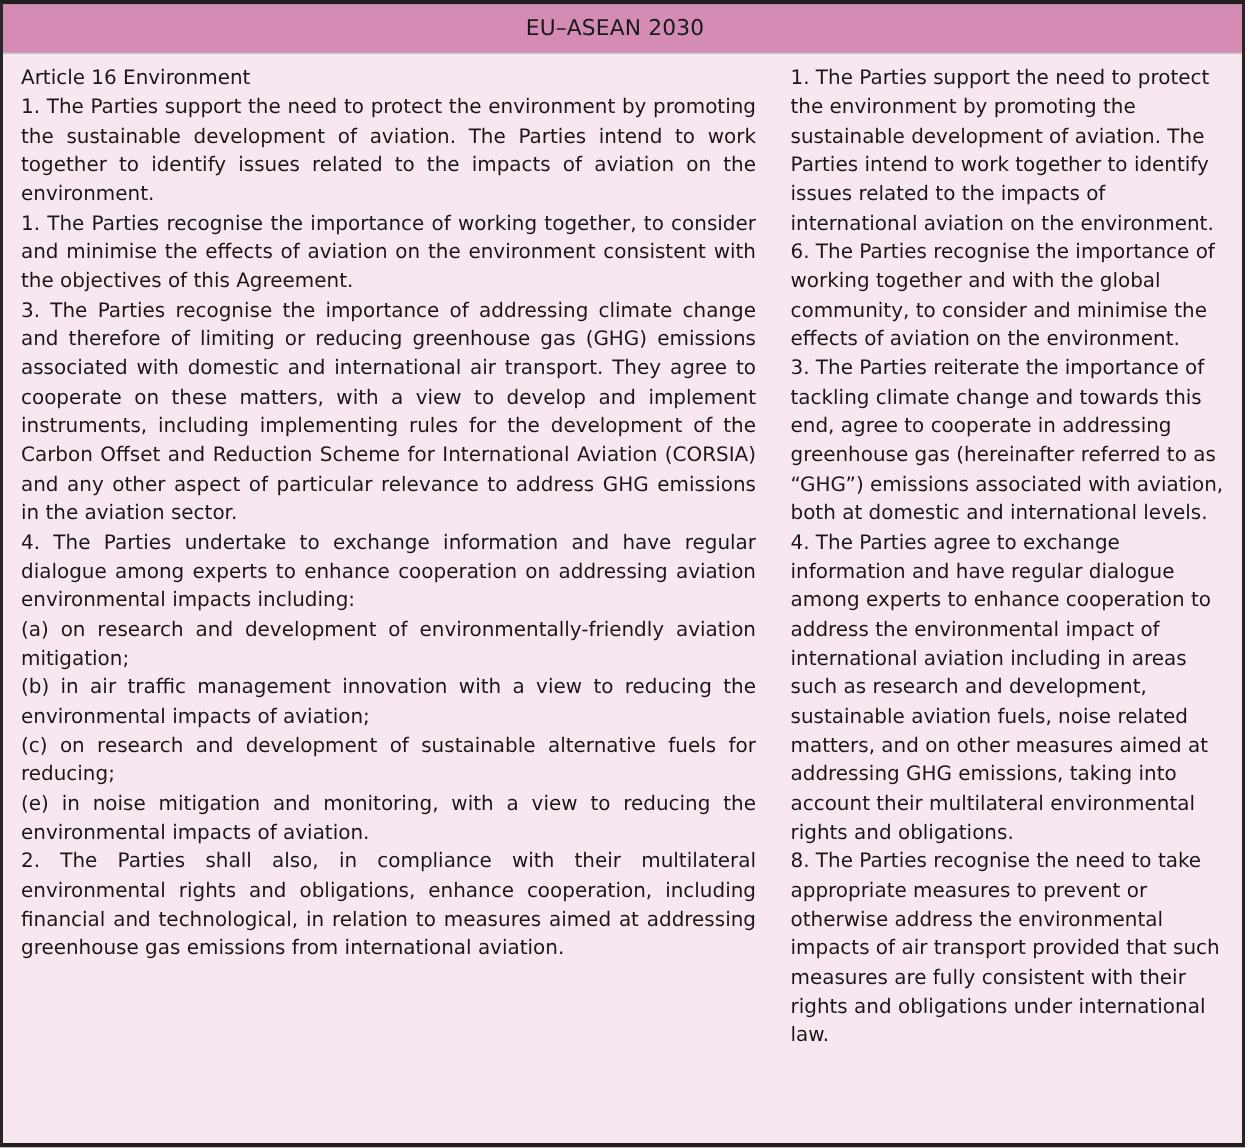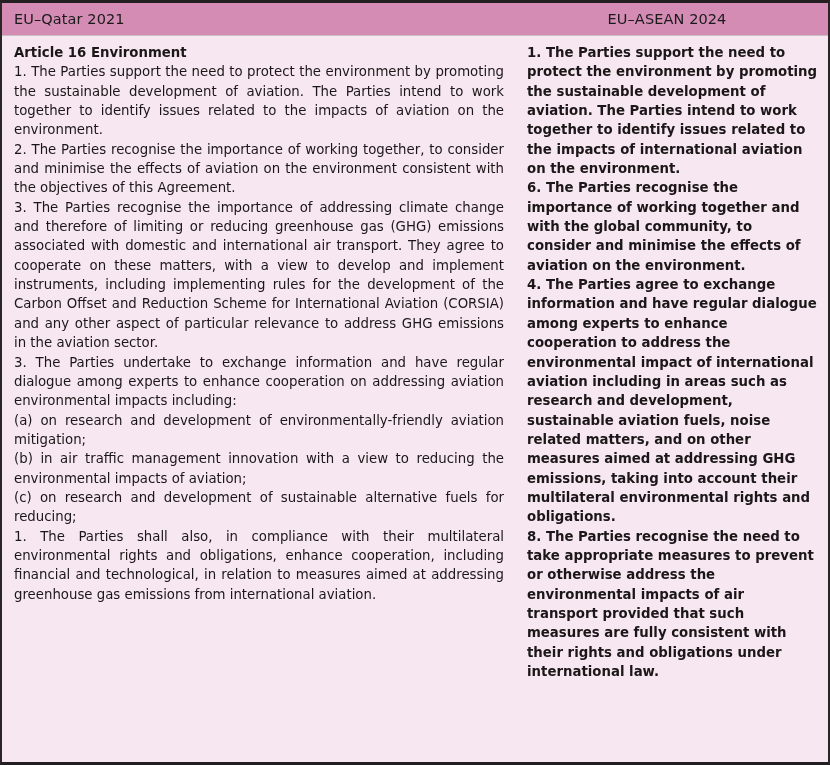--- a/index.html
+++ b/index.html
@@ -83,48 +83,48 @@
   .para {
     margin: 0;
     white-space: pre-wrap;
   }
   .body-cell.left .para {
     text-align: justify;
   }
   .body-cell.left .para.lastline,
   .body-cell.right .para {
     text-align: left;
-    font-weight: bold;
   }
 </style>
 </head>
 <body>
 
 <div class="comparison-table">
 
   <div class="header-row">
-    <div class="header-cell left">EU–Qatar 2021</div>
-    <div class="header-cell right">EU–ASEAN 2024</div>
+    <div class="header-cell right">EU–ASEAN 2030</div>
   </div>
 
   <div class="body-row">
 
     <div class="body-cell left">
       <p class="para lastline">Article 16 Environment</p>
       <p class="para">1. The Parties support the need to protect the environment by promoting the sustainable development of aviation. The Parties intend to work together to identify issues related to the impacts of aviation on the environment.</p>
-      <p class="para">2. The Parties recognise the importance of working together, to consider and minimise the effects of aviation on the environment consistent with the objectives of this Agreement.</p>
+      <p class="para">1. The Parties recognise the importance of working together, to consider and minimise the effects of aviation on the environment consistent with the objectives of this Agreement.</p>
       <p class="para">3. The Parties recognise the importance of addressing climate change and therefore of limiting or reducing greenhouse gas (GHG) emissions associated with domestic and international air transport. They agree to cooperate on these matters, with a view to develop and implement instruments, including implementing rules for the development of the Carbon Offset and Reduction Scheme for International Aviation (CORSIA) and any other aspect of particular relevance to address GHG emissions in the aviation sector.</p>
-      <p class="para">3. The Parties undertake to exchange information and have regular dialogue among experts to enhance cooperation on addressing aviation environmental impacts including:</p>
+      <p class="para">4. The Parties undertake to exchange information and have regular dialogue among experts to enhance cooperation on addressing aviation environmental impacts including:</p>
       <p class="para">(a) on research and development of environmentally-friendly aviation mitigation;</p>
       <p class="para">(b) in air traffic management innovation with a view to reducing the environmental impacts of aviation;</p>
       <p class="para">(c) on research and development of sustainable alternative fuels for reducing;</p>
-      <p class="para">1. The Parties shall also, in compliance with their multilateral environmental rights and obligations, enhance cooperation, including financial and technological, in relation to measures aimed at addressing greenhouse gas emissions from international aviation.</p>
+      <p class="para">(e) in noise mitigation and monitoring, with a view to reducing the environmental impacts of aviation.</p>
+      <p class="para">2. The Parties shall also, in compliance with their multilateral environmental rights and obligations, enhance cooperation, including financial and technological, in relation to measures aimed at addressing greenhouse gas emissions from international aviation.</p>
     </div>
 
     <div class="body-cell right">
       <p class="para">1. The Parties support the need to protect the environment by promoting the sustainable development of aviation. The Parties intend to work together to identify issues related to the impacts of international aviation on the environment.</p>
       <p class="para">6. The Parties recognise the importance of working together and with the global community, to consider and minimise the effects of aviation on the environment.</p>
+      <p class="para">3. The Parties reiterate the importance of tackling climate change and towards this end, agree to cooperate in addressing greenhouse gas (hereinafter referred to as “GHG”) emissions associated with aviation, both at domestic and international levels.</p>
       <p class="para">4. The Parties agree to exchange information and have regular dialogue among experts to enhance cooperation to address the environmental impact of international aviation including in areas such as research and development, sustainable aviation fuels, noise related matters, and on other measures aimed at addressing GHG emissions, taking into account their multilateral environmental rights and obligations.</p>
       <p class="para">8. The Parties recognise the need to take appropriate measures to prevent or otherwise address the environmental impacts of air transport provided that such measures are fully consistent with their rights and obligations under international law.</p>
     </div>
 
   </div>
 </div>
 
 </body></html>

